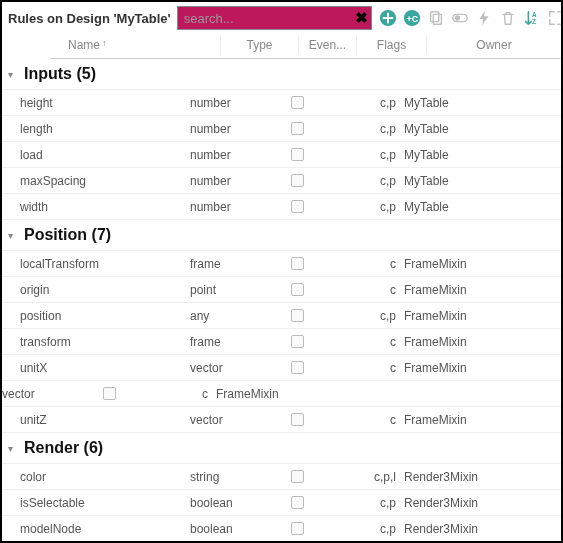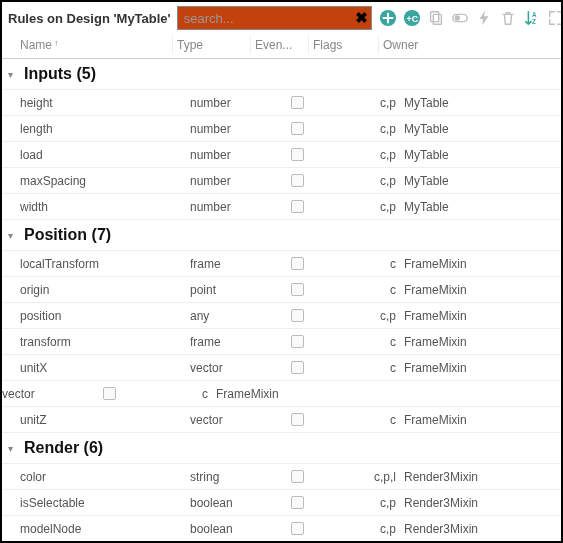--- a/index.html
+++ b/index.html
@@ -1,27 +1,27 @@
 <!DOCTYPE html>
 <html><head>
 <meta charset="utf-8">
 <style>
   * { box-sizing: border-box; margin: 0; padding: 0; font-family: "Segoe UI", Arial, sans-serif; }
   body { background: #fff; border: 2px solid #000; width: 563px; height: 543px; overflow: hidden; display: flex; flex-direction: column; }
   .top-bar { display: flex; align-items: center; padding: 4px 6px; gap: 6px; flex: 0 0 auto; }
   .title { font-size: 13px; font-weight: 600; color: #333; white-space: nowrap; }
   .search-wrap { position: relative; flex: 0 0 auto; }
-  .search-input { width: 195px; height: 24px; padding: 2px 22px 2px 6px; font-size: 13px; border: 1px solid #888; background: #c2410c; }
+  .search-input { width: 195px; height: 24px; padding: 2px 22px 2px 6px; font-size: 13px; border: 1px solid #888; background: #be185d; }
   .search-input::placeholder { color: #999; }
   .search-clear { position: absolute; right: 4px; top: 50%; transform: translateY(-50%); font-size: 15px; font-weight: bold; color: #000; cursor: pointer; }
   .toolbar-icons { display: flex; align-items: center; gap: 4px; margin-left: auto; }
   .ticon { width: 20px; height: 20px; display: inline-flex; align-items: center; justify-content: center; }
   .ticon svg { width: 18px; height: 18px; }
-  .col-header { display: flex; padding: 2px 0 4px 0; border-bottom: 1px solid #ccc; flex: 0 0 auto; font-size: 12px; color: #888; }
-  .col-header > div { padding: 2px 4px; }
+  .col-header { display: flex; padding: 2px 0 4px 0; border-bottom: 1px solid #ccc; flex: 0 0 auto; font-size: 12px; color: #888; margin-left: 48px; }
+  .col-header > div { text-align: center; padding: 2px 4px; }
   .c-name { width: 170px; padding-left: 18px !important; text-align: left !important; }
   .c-type { width: 78px; text-align: left; border-left: 1px solid #eee; }
   .c-even { width: 58px; border-left: 1px solid #eee; }
   .c-flags { width: 70px; border-left: 1px solid #eee; }
   .c-owner { flex: 1; border-left: 1px solid #eee; }
   .sort-arrow { font-size: 9px; vertical-align: top; margin-left: 2px; }
   .scroll-area { flex: 1; overflow-y: scroll; }
   .group-row { display: flex; align-items: center; padding: 6px 6px; border-bottom: 1px solid #eee; }
   .chev { width: 10px; color: #888; font-size: 10px; margin-right: 6px; }
   .group-label { font-size: 16px; font-weight: 700; color: #111; }

